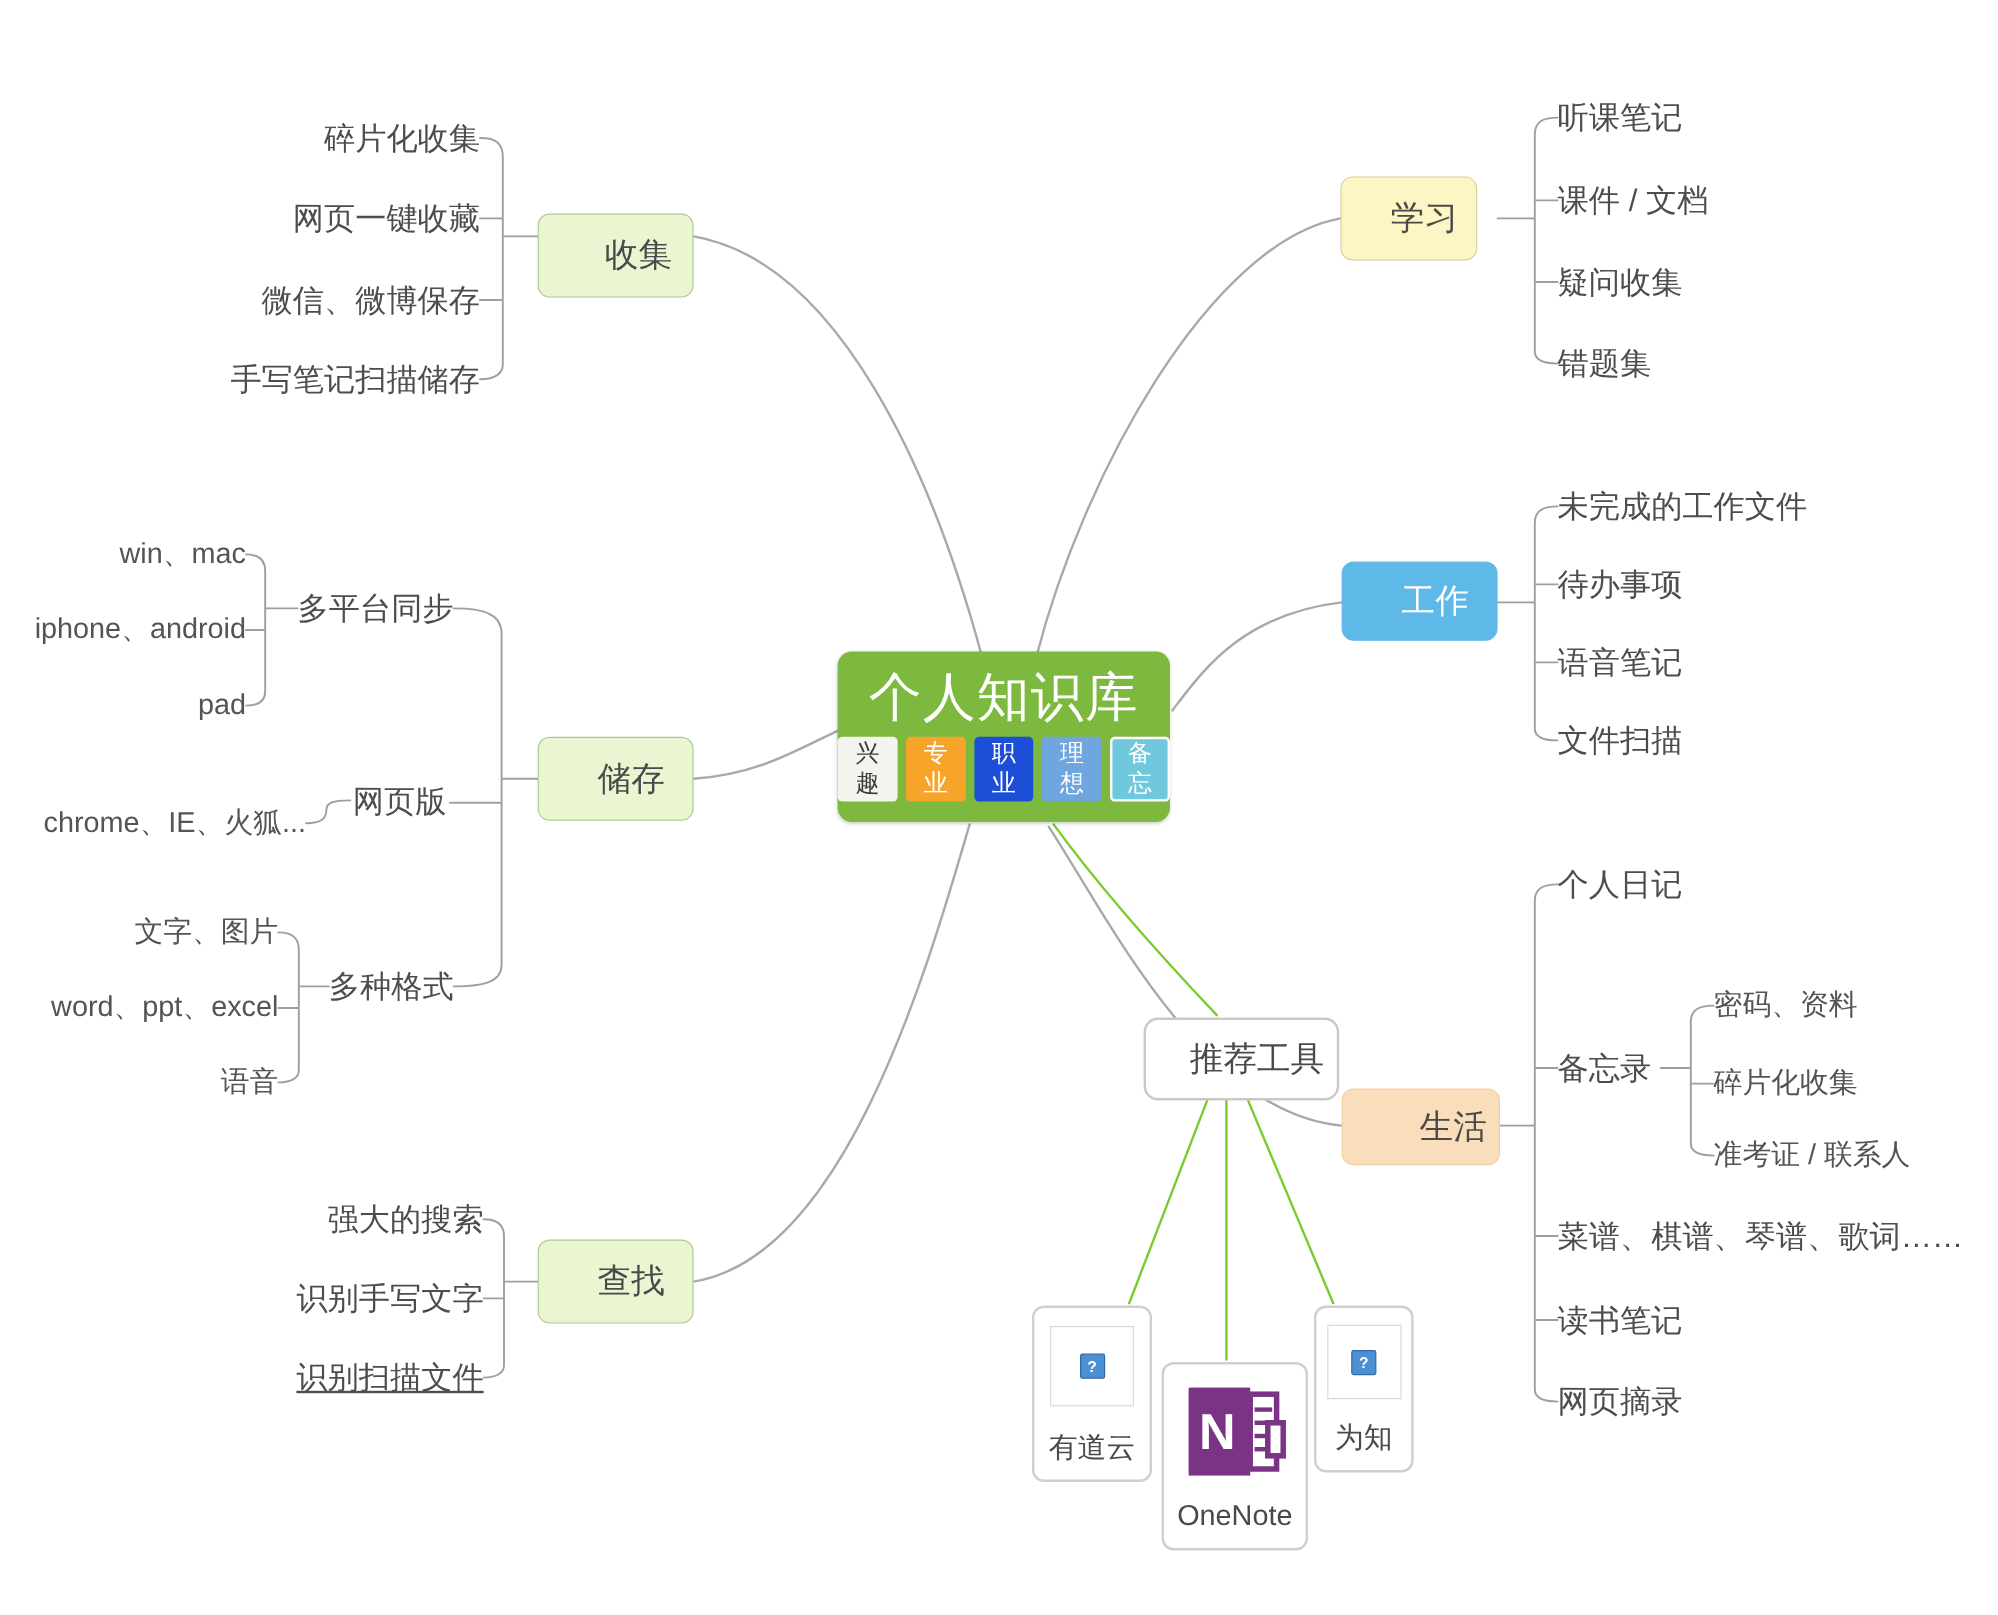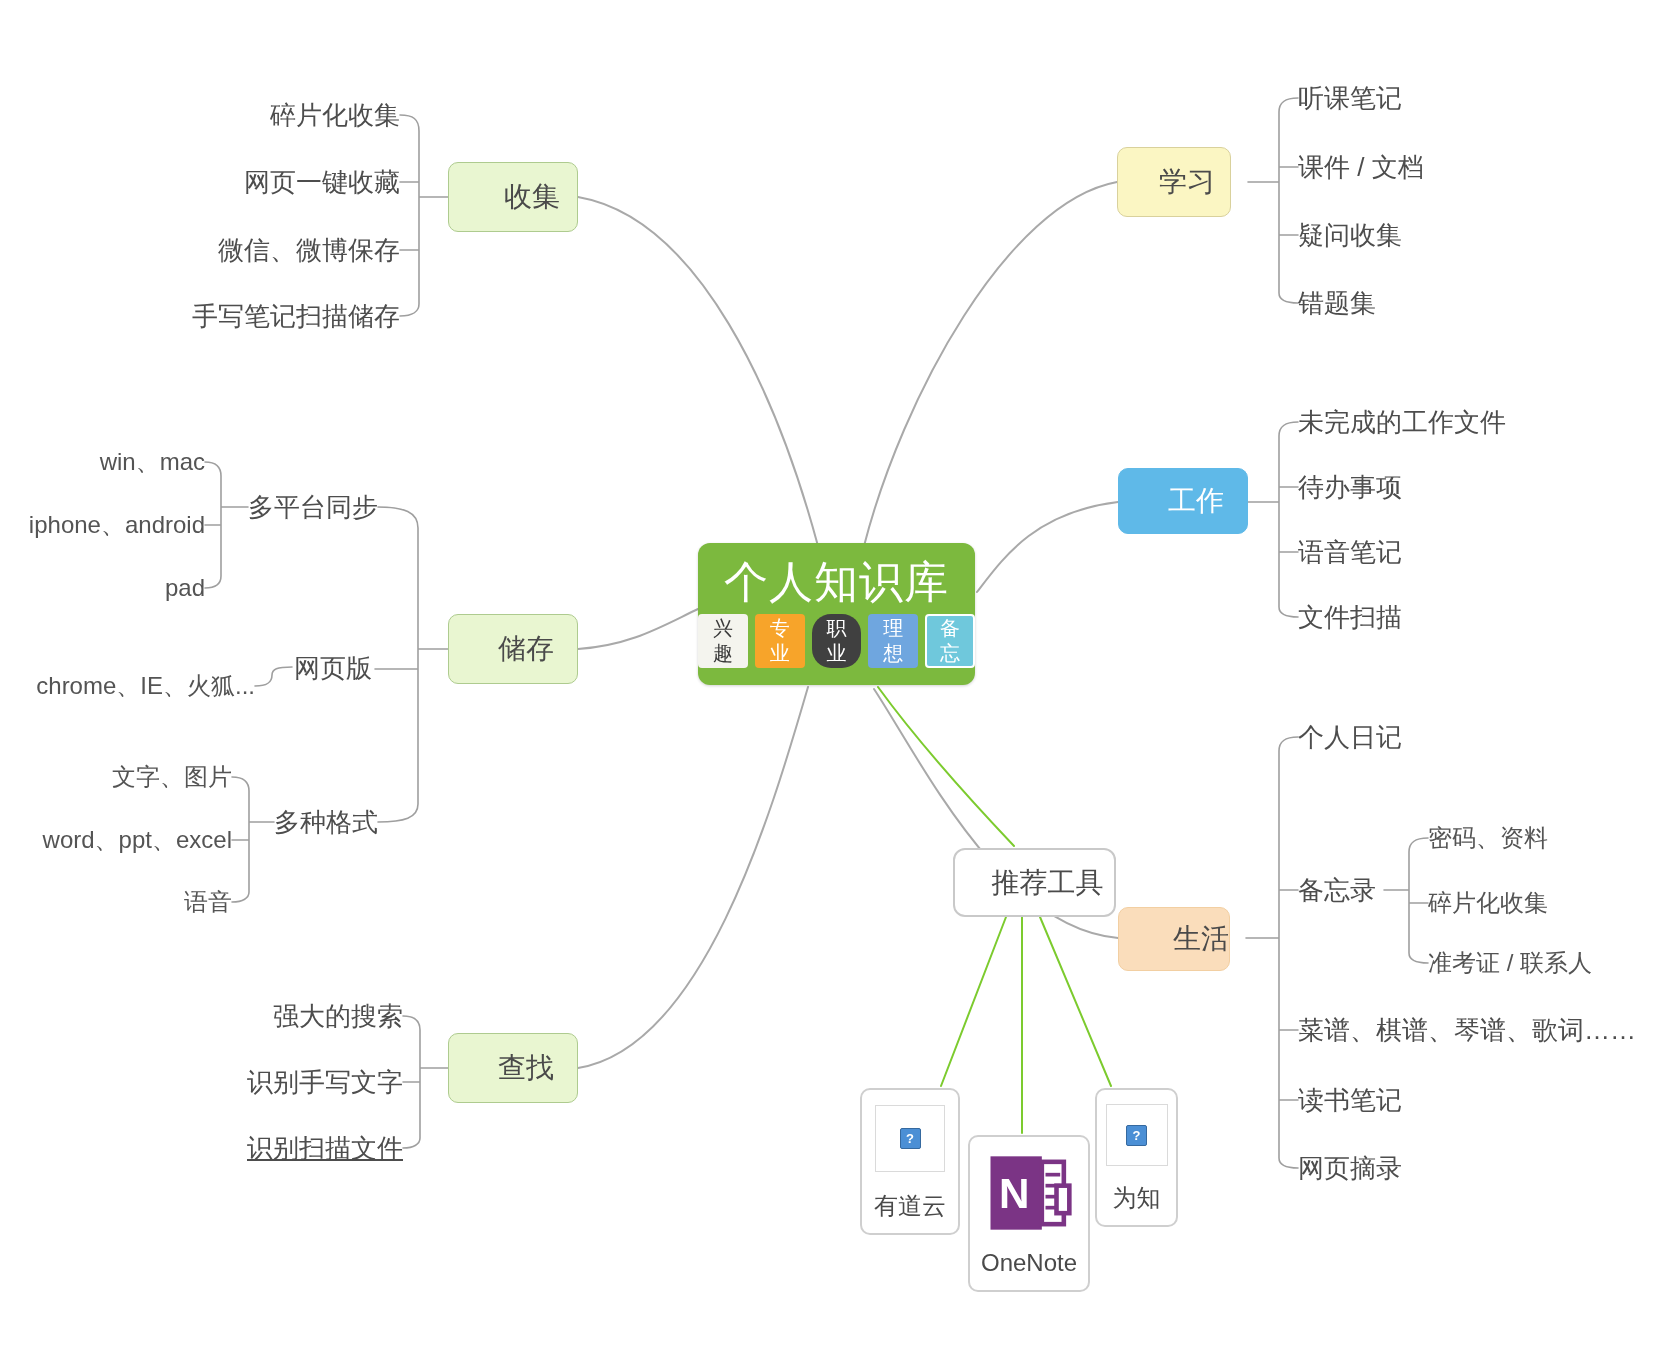--- a/index.html
+++ b/index.html
@@ -21,21 +21,21 @@
   .white-node{background:#ffffff;border:2px solid #c9c9c9;border-radius:12px;}
 
   .central{position:absolute;left:698px;top:543px;width:277px;height:142px;background:#7cb93e;
            border-radius:12px;box-shadow:0 1px 3px rgba(0,0,0,.18);text-align:center;}
   .central .title{margin-top:14px;font-size:44px;color:#ffffff;letter-spacing:1px;line-height:1.15;}
   .tagrow{display:flex;justify-content:center;gap:7px;margin-top:6px;}
   .tag{display:inline-block;box-sizing:border-box;padding:2px 8px;border-radius:4px;
        font-size:20px;line-height:1.25;color:#ffffff;}
   .tag-interest{background:#f4f4ee;color:#3a3a3a;}
   .tag-major{background:#f7a42a;}
-  .tag-career{background:#404040;border-radius:19px;}
+  .tag-career{background:#1d4ed8;}
   .tag-ideal{background:#6fa6df;}
   .tag-memo{background:#6fc8dc;border:2px solid #ffffff;padding:0 6px;}
 
   .item{position:absolute;font-size:26px;color:#4d4d4d;white-space:nowrap;line-height:1;
         transform:translateY(-50%);}
   .item.r{transform:translate(-100%,-50%);}
   .sub{font-size:24px;color:#545454;}
 
   .card{position:absolute;box-sizing:border-box;background:#fff;border:2px solid #cfcfcf;
         border-radius:10px;text-align:center;}
@@ -90,36 +90,36 @@
     <div class="title">个人知识库</div>
     <div class="tagrow">
       <span class="tag tag-interest">兴趣</span>
       <span class="tag tag-major">专业</span>
       <span class="tag tag-career">职业</span>
       <span class="tag tag-ideal">理想</span>
       <span class="tag tag-memo">备忘</span>
     </div>
   </div>
 
-  <div class="node green-node" style="left:448px;top:162px;width:130px;height:70px;padding-left:12px;">
+  <div class="node green-node" style="left:448px;top:178px;width:130px;height:70px;padding-left:12px;">
     <span class="lbl">收集</span>
   </div>
   <div class="node yellow-node" style="left:1117px;top:147px;width:114px;height:70px;">
     <span class="lbl">学习</span>
   </div>
   <div class="node blue-node" style="left:1118px;top:468px;width:130px;height:66px;">
     <span class="lbl">工作</span>
   </div>
   <div class="node green-node" style="left:448px;top:1033px;width:130px;height:70px;">
     <span class="lbl">查找</span>
   </div>
   <div class="node green-node" style="left:448px;top:614px;width:130px;height:70px;">
     <span class="lbl">储存</span>
   </div>
-  <div class="node peach-node" style="left:1118px;top:907px;width:112px;height:64px;padding-left:28px;">
+  <div class="node peach-node" style="left:1118px;top:907px;width:132px;height:64px;padding-left:28px;">
     <span class="lbl">生活</span>
   </div>
   <div class="node white-node" style="left:953px;top:848px;width:163px;height:69px;">
     <span class="lbl">推荐工具</span>
   </div>
 
   <div class="item r" style="left:400px;top:115px;">碎片化收集</div>
   <div class="item r" style="left:400px;top:182px;">网页一键收藏</div>
   <div class="item r" style="left:400px;top:250px;">微信、微博保存</div>
   <div class="item r" style="left:400px;top:316px;">手写笔记扫描储存</div>

